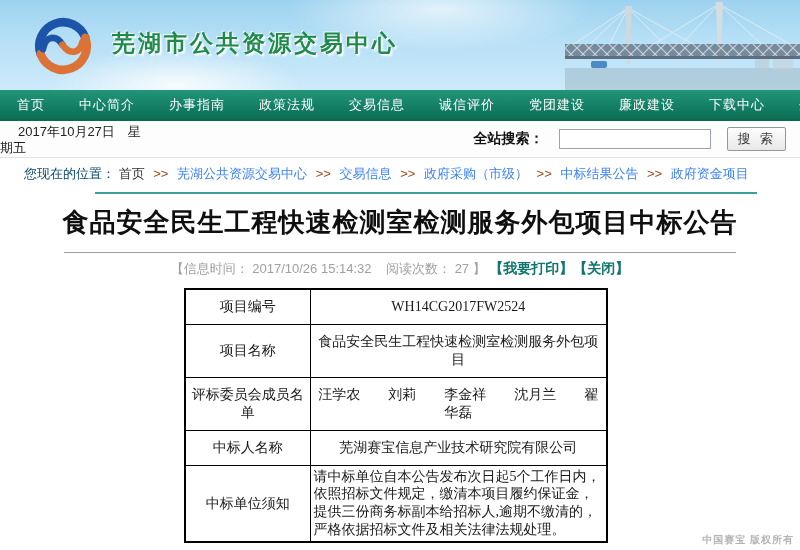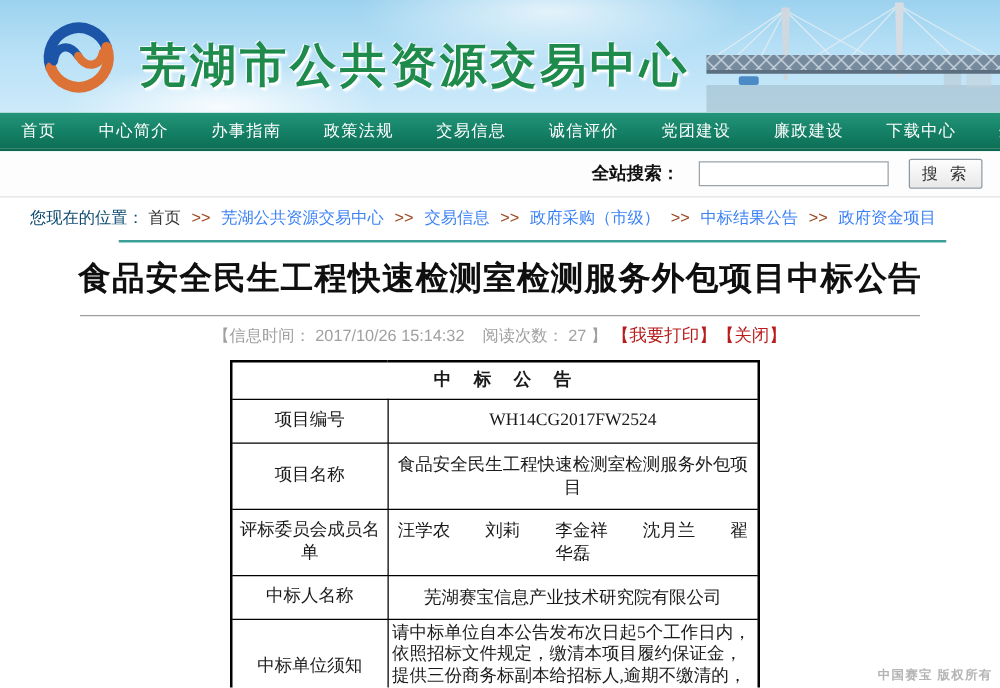--- a/index.html
+++ b/index.html
@@ -12,21 +12,21 @@
   .header {
     position:relative; height:90px;
     background:
       radial-gradient(ellipse 180px 50px at 22% 95%, rgba(255,255,255,.85), rgba(255,255,255,0) 70%),
       radial-gradient(ellipse 220px 60px at 55% 10%, rgba(255,255,255,.7), rgba(255,255,255,0) 70%),
       linear-gradient(180deg,#9cd2ef 0%, #b7e0f6 45%, #cdeafa 100%);
   }
   .logo { position:absolute; left:30px; top:13px; }
   .site-title {
     position:absolute; left:112px; top:28px;
-    font-size:37px; font-weight:bold; letter-spacing:3px;
+    font-size:23px; font-weight:bold; letter-spacing:3px;
     color:#1e8a4c;
     text-shadow:1px 1px 0 #fff, -1px -1px 0 rgba(255,255,255,.8), 2px 2px 2px rgba(255,255,255,.9);
   }
   .bridge { position:absolute; right:0; top:0; }
   
   .nav {
     height:31px; display:flex; align-items:center;
     background:linear-gradient(180deg,#239578 0%, #148066 55%, #0c6e55 100%);
     border-bottom:2px solid #0a6b52;
   }
@@ -58,21 +58,21 @@
   .crumb-link { color:#3b82f6; text-decoration:none; cursor:pointer; }
   .crumb-sep { color:#9c4a21; margin:0 5px; }
   .teal-line { width:662px; margin:9px auto 0 95px; border-top:2px solid #3c9f97; }
   
   .article-title {
     text-align:center; font-size:26px; font-weight:bold; color:#0f0f0f;
     letter-spacing:1px; margin-top:11px;
   }
   .gray-line { width:672px; margin:12px auto 7px auto; border-top:1px solid #9e9e9e; }
   .info-line { text-align:center; font-size:13px; color:#a0a0a0; }
-  .info-line .b { color:#b91c1c; font-weight:normal; font-size:14px; cursor:pointer; }
+  .info-line .b { color:#0f766e; font-weight:bold; font-size:14px; cursor:pointer; }
   
   table.notice {
     margin:10px 0 0 184px; width:424px;
     border-collapse:collapse; border:2px solid #000;
     font-family:"Liberation Serif", serif; color:#1a1a1a;
   }
   table.notice td { border:1px solid #000; font-size:14px; }
   .t-title {
     text-align:center; font-size:21px; font-weight:bold;
     padding:5px 0 6px 14px; letter-spacing:2px;
@@ -137,20 +137,21 @@
   <div class="nav-item">政策法规</div>
   <div class="nav-item">交易信息</div>
   <div class="nav-item">诚信评价</div>
   <div class="nav-item">党团建设</div>
   <div class="nav-item">廉政建设</div>
   <div class="nav-item">下载中心</div>
   <div class="nav-item">企业信息</div>
 </div>
 
 <div class="toolbar">
+  <div class="date-box">2017年10月27日　星期五</div>
   <div class="search-box">
     <span class="search-label">全站搜索：</span>
     <input class="search-input" type="text" style="">
     <button class="search-btn">搜 索</button>
   </div>
 </div>
 
 <div class="breadcrumb">
   <span class="crumb-label">您现在的位置：</span>
   <a class="crumb-home">首页</a>
@@ -173,23 +174,20 @@
   <span>【信息时间：</span>
   <span>2017/10/26 15:14:32</span>&nbsp;&nbsp;&nbsp;
   <span>阅读次数：</span>
   <span>27</span>
   <span>】</span>
   <span class="b">【我要打印】</span><span class="b">【关闭】</span>
 </div>
 
 <table class="notice">
   <tbody>
-      <tr>
-    <td class="t-title" colspan="2">中　标　公　告</td>
-  </tr>
   <tr>
     <td class="t-label">项目编号</td>
     <td class="t-value">WH14CG2017FW2524</td>
   </tr>
   <tr>
     <td class="t-label">项目名称</td>
     <td class="t-value">食品安全民生工程快速检测室检测服务外包项目</td>
   </tr>
   <tr>
     <td class="t-label">评标委员会成员名单</td>

